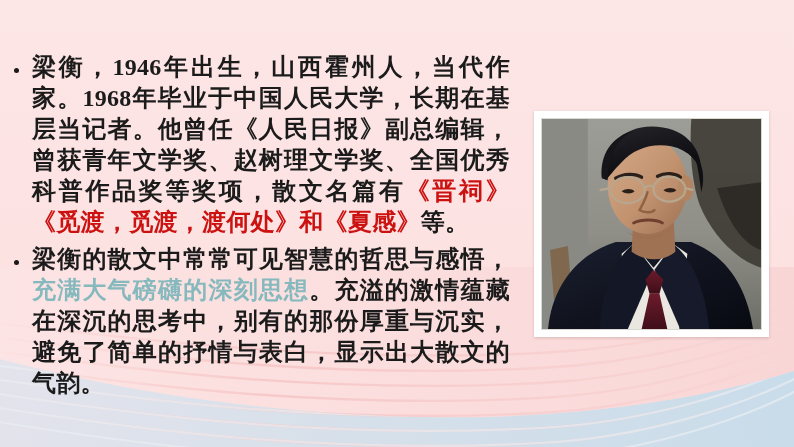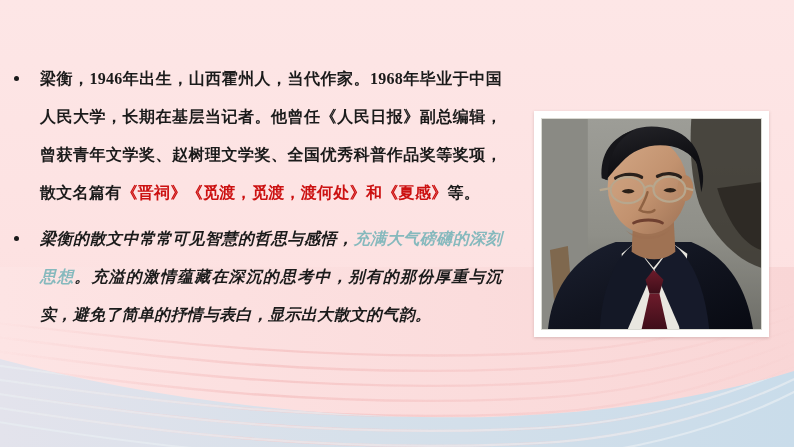--- a/index.html
+++ b/index.html
@@ -50,37 +50,37 @@
     margin: 0;
     padding: 0;
     list-style: none;
   }
 
   .bullet-item {
     position: relative;
     padding-left: 22px;
     margin: 0 0 0 0;
   }
-  .bullet-item + .bullet-item { margin-top: 6px; font-style: italic; }
+  .bullet-item + .bullet-item { margin-top: 6px; }
 
   .bullet-dot {
     position: absolute;
     left: 4px;
     top: 16px;
     width: 5px;
     height: 5px;
     border-radius: 50%;
     background: #1a1a1a;
   }
 
   .para {
-    margin: 8px;
+    margin: 0;
     color: #1b1b1b;
-    font-size: 16px;
-    line-height: 38px;
+    font-size: 24px;
+    line-height: 31px;
     letter-spacing: 0.3px;
     font-weight: 600;
     font-family: "Liberation Serif", "DejaVu Serif", serif;
     text-align: justify;
     text-justify: inter-ideograph;
   }
 
   .para .hl-red  { color: #cc1111; }
   .para .hl-teal { color: #86b9bd; }
 

